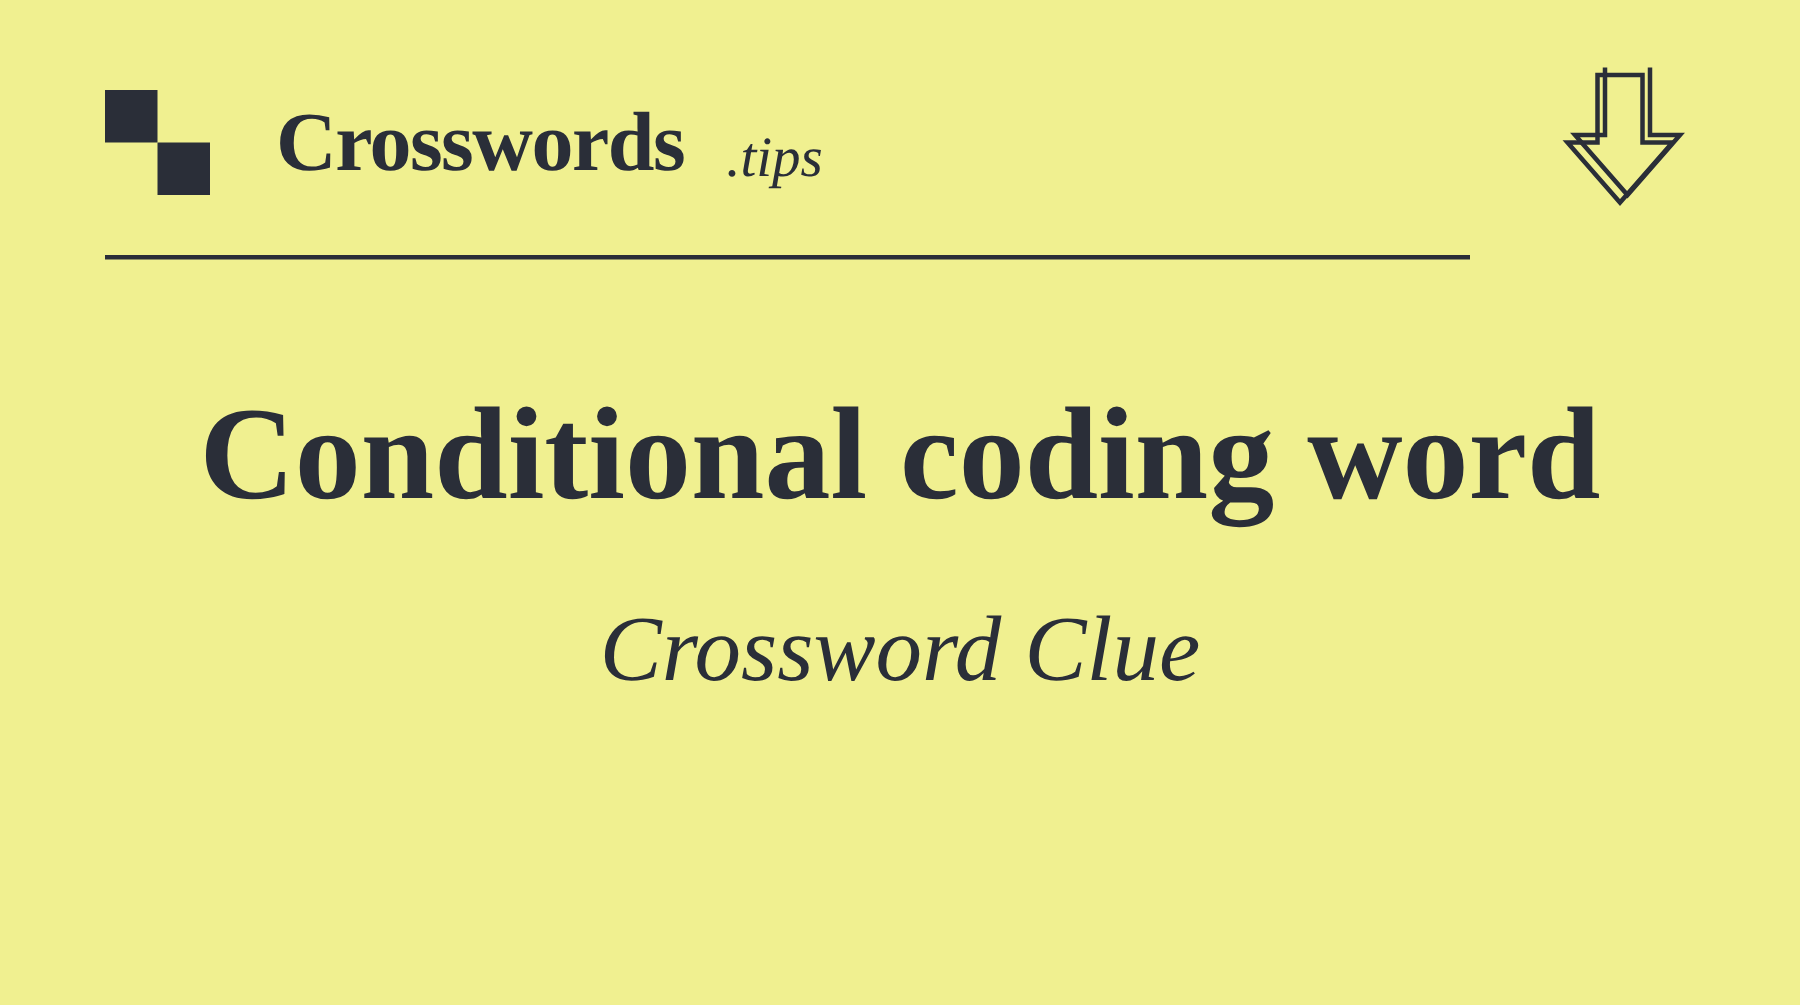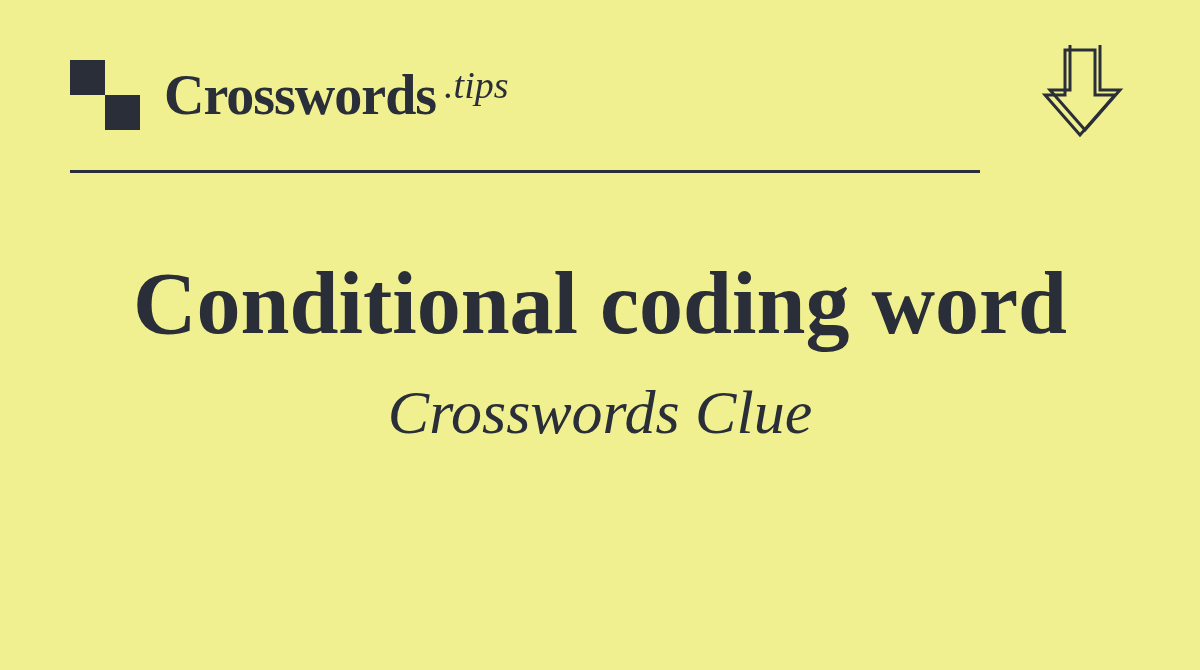--- a/index.html
+++ b/index.html
@@ -39,22 +39,23 @@
       height: 100%;
     }
     .logo-square.dark {
       background-color: #2a2e38;
     }
     .logo-square.light {
       background-color: transparent;
     }
     .logo-text {
       display: flex;
-      align-items: flex-start;
-      gap: 0;
+      align-items: flex-end;
+      gap: 20px;
+      margin-left: 20px;
     }
     .logo-main {
       font-size: 56px;
       font-weight: bold;
       letter-spacing: -1px;
       color: #2a2e38;
     }
     .logo-tips {
       font-size: 38px;
       font-style: italic;
@@ -74,21 +75,21 @@
     }
     .content {
       text-align: center;
       padding-top: 80px;
     }
     .clue-title {
       font-size: 88px;
       font-weight: bold;
       line-height: 1.15;
       color: #2a2e38;
-      margin-bottom: 23px;
+      margin-bottom: 44px;
     }
     .clue-subtitle {
       font-size: 62px;
       font-style: italic;
       color: #2a2e38;
     }
   </style>
 </head>
 <body>
 
@@ -110,14 +111,14 @@
       <path d="M 35 10 L 35 55 L 15 55 L 50 95 L 85 55 L 65 55 L 65 10 Z"></path>
       <path d="M 40 5 L 40 50 L 20 50 L 55 90 L 90 50 L 70 50 L 70 5"></path>
     </svg>
   </div>
 </div>
 
 <div class="divider"></div>
 
 <div class="content">
   <h1 class="clue-title">Conditional coding word</h1>
-  <div class="clue-subtitle">Crosswords Clue</div>
+  <div class="clue-subtitle">Crossword Clue</div>
 </div>
 
 </body></html>

